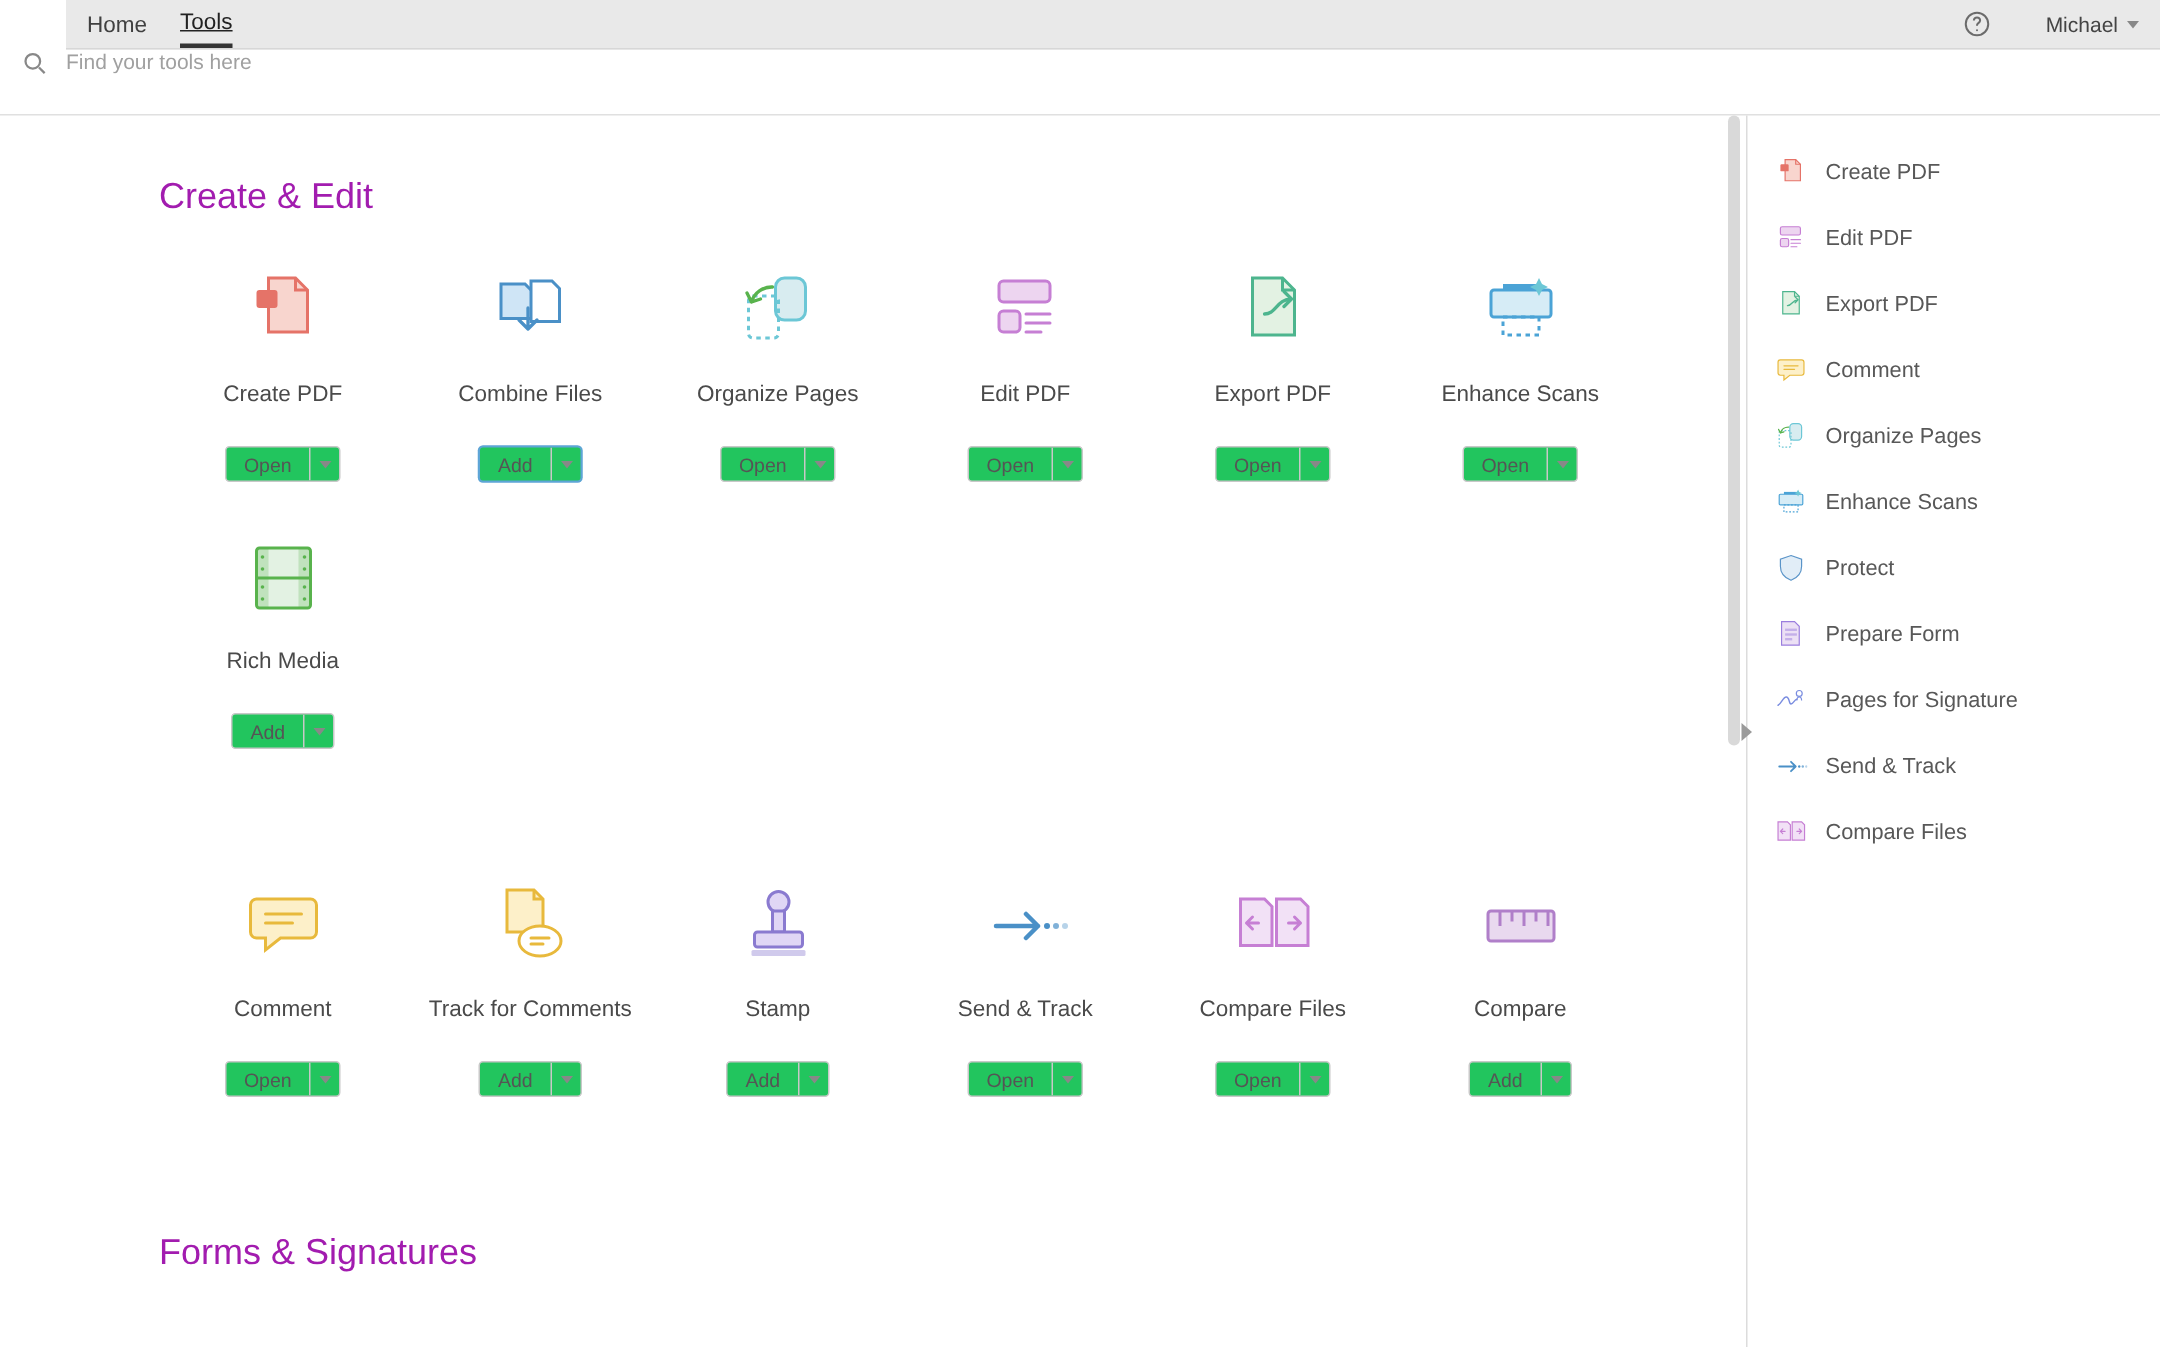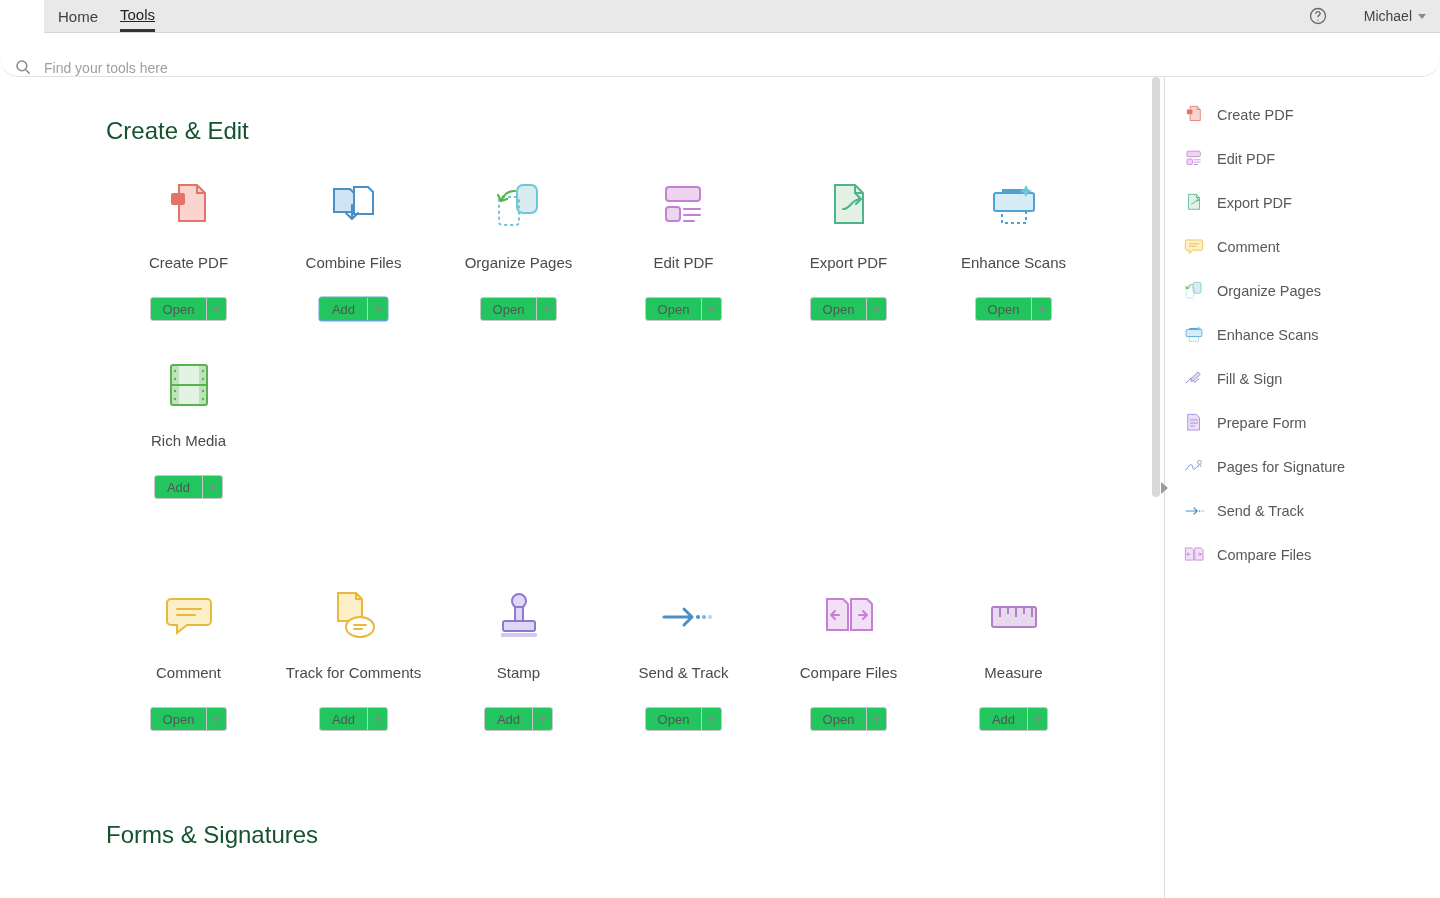--- a/index.html
+++ b/index.html
@@ -45,24 +45,23 @@
   border-left: 4px solid transparent;
   border-right: 4px solid transparent;
   border-top: 5px solid #888;
 }
 
 
 .search-row {
   height: 44px;
   border-bottom: 1px solid #e0e0e0;
   display: flex;
-  align-items: flex-end;
+  align-items: flex-start;
   padding: 0 14px;
   gap: 12px;
-  border-radius: 19px;
 }
 .search-icon { width: 18px; height: 18px; color: #888; flex-shrink: 0; }
 .search-input {
   border: none;
   outline: none;
   font-size: 14px;
   color: #555;
   width: 1000px;
   background: transparent;
 }
@@ -125,21 +124,21 @@
   font-size: 14.5px;
   color: #585858;
   cursor: pointer;
 }
 .side-icon { width: 22px; height: 22px; flex-shrink: 0; }
 
 
 .section-title {
   font-size: 24px;
   font-weight: 400;
-  color: #14532d;
+  color: #a21caf;
   margin-bottom: 34px;
 }
 .section { margin-bottom: 54px; }
 .tool-grid {
   display: flex;
   flex-wrap: wrap;
   gap: 0;
 }
 .tool-card {
   width: 165px;
@@ -384,21 +383,21 @@
                 <div class="main-btn">Open</div>
                 <div class="drop">
                   <span class="small-caret"></span>
                 </div>
               </div>
             </div>
             <div class="tool-card">
               <svg class="tool-icon" viewBox="0 0 56 56">
                 <use href="#ic-measure"></use>
               </svg>
-              <div class="tool-label">Measure</div>
+              <div class="tool-label">Compare</div>
               <div class="split-btn">
                 <div class="main-btn">Add</div>
                 <div class="drop">
                   <span class="small-caret"></span>
                 </div>
               </div>
             </div>
           </div>
         </div>
         <div class="section">
@@ -444,24 +443,24 @@
         </svg>
         <span>Organize Pages</span>
       </div>
       <div class="side-item">
         <svg class="side-icon" viewBox="0 0 56 56" style="color: rgb(92, 179, 230);">
           <use href="#ic-enhance-scans"></use>
         </svg>
         <span>Enhance Scans</span>
       </div>
       <div class="side-item">
-        <svg class="side-icon" viewBox="0 0 56 56" style="color: rgb(155, 126, 222);">
-          <use href="#ic-fill-sign"></use>
-        </svg>
-        <span>Fill &amp; Sign</span>
+        <svg class="side-icon" viewBox="0 0 56 56" style="color: rgb(106, 166, 217);">
+          <use href="#ic-protect"></use>
+        </svg>
+        <span>Protect</span>
       </div>
       <div class="side-item">
         <svg class="side-icon" viewBox="0 0 56 56" style="color: rgb(155, 126, 222);">
           <use href="#ic-prepare-form"></use>
         </svg>
         <span>Prepare Form</span>
       </div>
       <div class="side-item">
         <svg class="side-icon" viewBox="0 0 56 56" style="color: rgb(122, 141, 224);">
           <use href="#ic-send-signature"></use>

